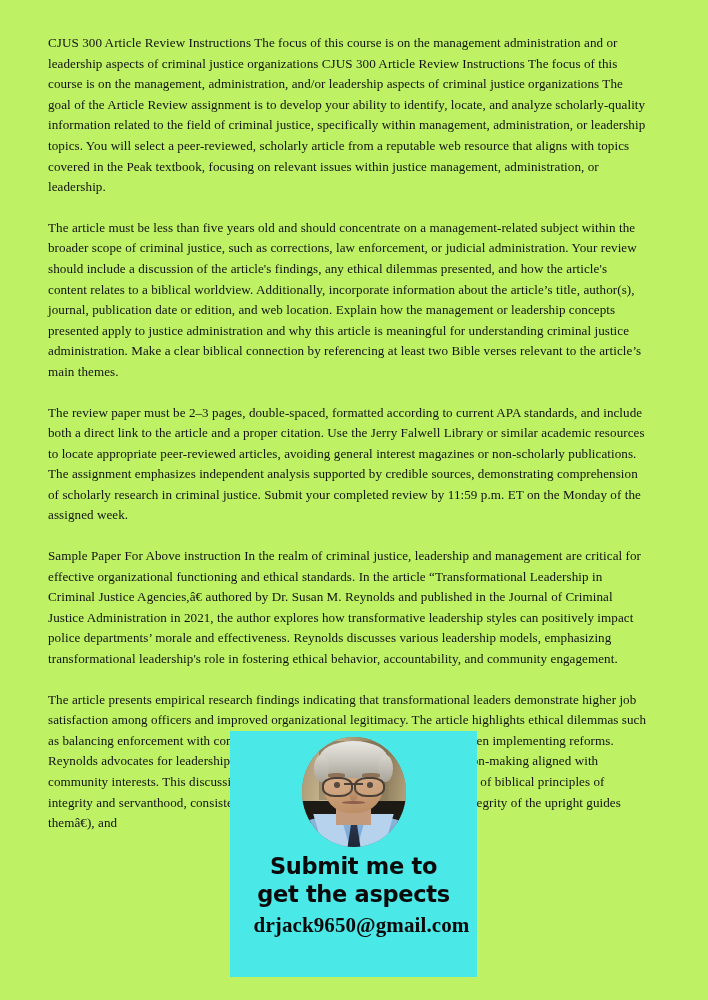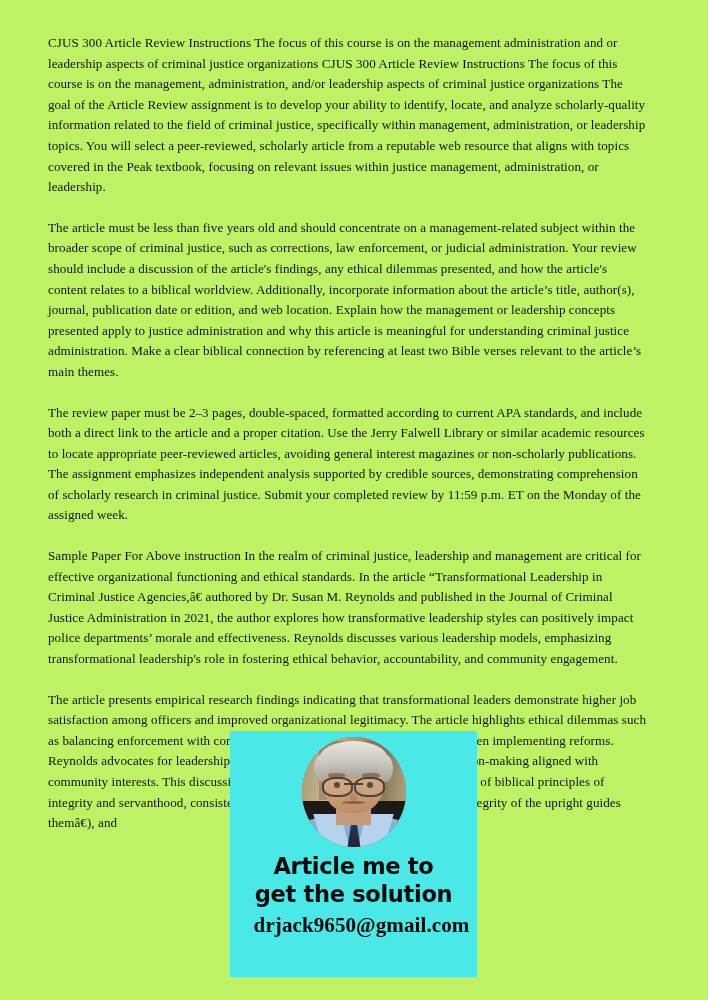--- a/index.html
+++ b/index.html
@@ -212,21 +212,21 @@
       <div class="ph-glass">
         <div class="ph-lens l"></div>
         <div class="ph-lens r"></div>
       </div>
       <div class="ph-bridge"></div>
       <div class="ph-nose"></div>
       <div class="ph-mouth"></div>
     </div>
 
     <div id="promo-text">
-      <span class="l1">Article me to</span>
-      <span class="l2">get the solution</span>
+      <span class="l1">Submit me to</span>
+      <span class="l2">get the aspects</span>
     </div>
 
     <div id="promo-email">drjack9650@gmail.com</div>
 
   </div>
 
 </div>
 
 </body></html>

